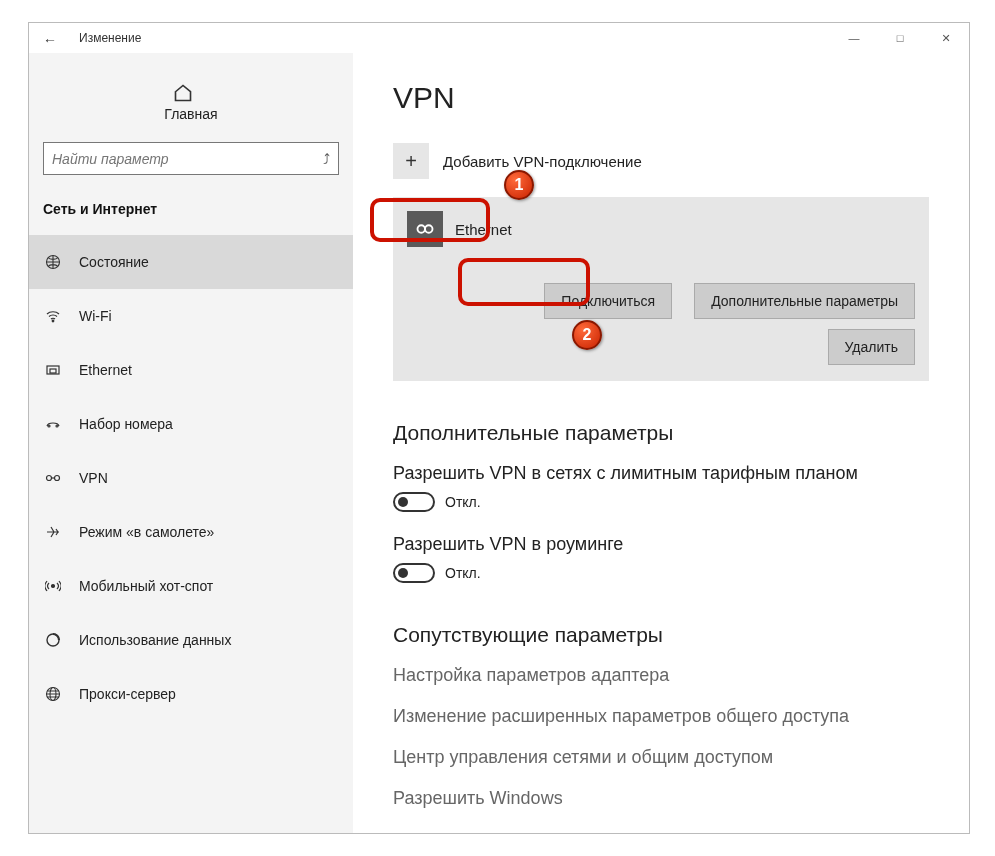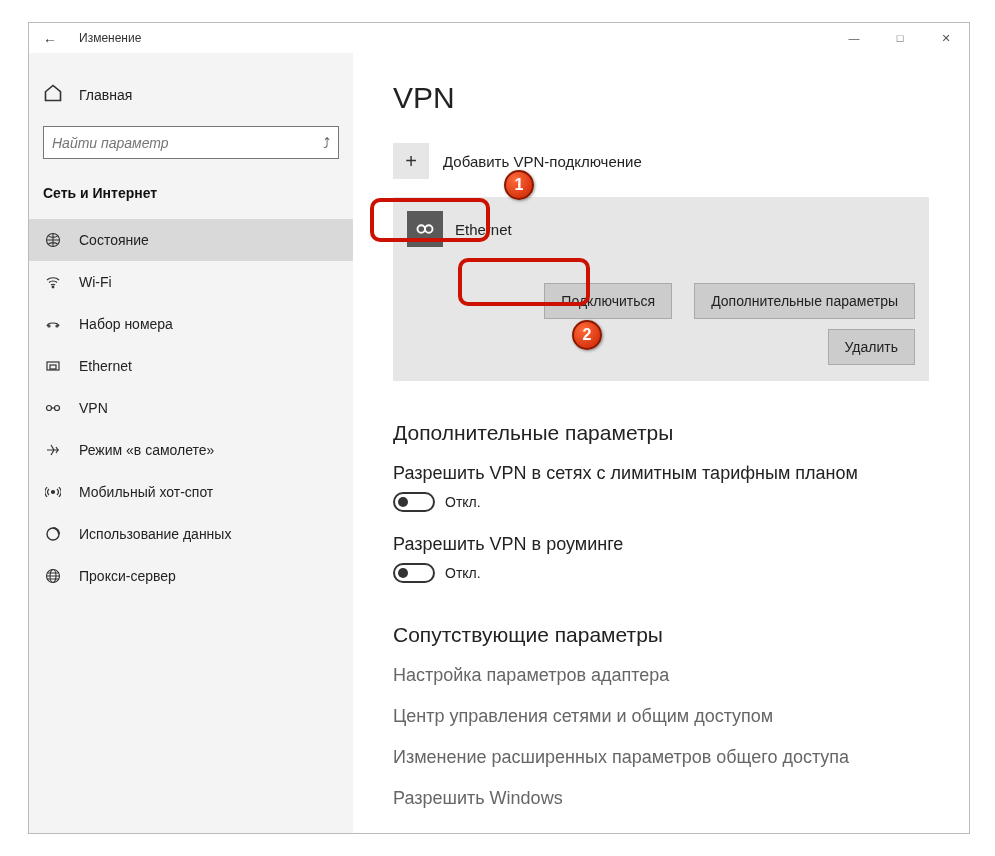--- a/index.html
+++ b/index.html
@@ -29,28 +29,28 @@
     padding-left: 14px;
     font-size: 12px;
     color: #333;
   }
   .titlebar .back-arrow { width: 20px; color:#333; font-size:14px; }
   .titlebar .title { margin-left: 16px; }
   .win-controls { margin-left:auto; display:flex; }
   .win-controls div { width:46px; height:30px; display:flex; align-items:center; justify-content:center; font-size:11px; color:#555;}
   .content { flex:1; display:flex; overflow:hidden; }
   .sidebar { width: 324px; background:#f4f4f4; display:flex; flex-direction:column; padding-top:24px;}
-  .side-home { display:flex; align-items:center; padding:6px 14px 20px 14px; font-size:14px; color:#222;}
+  .side-home { display:flex; align-items:center; padding:6px 14px 20px 14px; font-size:14px; color:#222;flex-direction:column;}
   .side-home .icon { width:20px; margin-right:16px; font-size:15px;}
   .search-wrap { padding:0 14px 20px 14px; }
   .search-box { border:1px solid #777; height:33px; display:flex; align-items:center; padding:0 8px; background:#fff;}
   .search-box input { border:none; flex:1; font-size:14px; font-style:italic; color:#888; outline:none; background:transparent;}
   .search-box .sicon { font-size:14px; color:#555;}
   .group-header { padding:6px 14px 18px 14px; font-size:14px; font-weight:600; color:#111;}
-  .nav-item { display:flex; align-items:flex-end; padding:13px 14px; font-size:14px; color:#222; cursor:pointer;}
+  .nav-item { display:flex; align-items:flex-end; padding:19px 14px; font-size:14px; color:#222; cursor:pointer;}
   .nav-item.active { background:#d9d9d9; }
   .nav-item .icon { width:20px; margin-right:16px; display:flex; align-items:center; justify-content:center;}
   .nav-item .icon svg { width:16px; height:16px; }
   .main { flex:1; padding:28px 40px 20px 40px; overflow-y:auto; position:relative;}
   .page-title { font-size:30px; font-weight:400; color:#222; margin-bottom:28px;}
   .add-row { display:flex; align-items:center; margin-bottom:18px; cursor:pointer;}
   .add-plus { width:36px; height:36px; background:#e6e6e6; display:flex; align-items:center; justify-content:center; font-size:20px; color:#333; margin-right:14px;}
   .add-label { font-size:15px; color:#222;}
   .vpn-panel { background:#e6e6e6; padding:14px 14px 16px 14px; position:relative;}
   .vpn-entry { display:flex; align-items:center;}
@@ -118,35 +118,35 @@
             <svg viewBox="0 0 16 16" stroke="#333" fill="none" stroke-width="1.2">
               <path d="M2 6 C5 3 11 3 14 6 M4 8.5 C6 6.5 10 6.5 12 8.5 M6 11 C7 10 9 10 10 11"></path>
               <circle cx="8" cy="13" r="0.8" fill="#333"></circle>
             </svg>
           </span>
         <span>Wi-Fi</span>
       </div>
       <div class="nav-item">
         <span class="icon">
             <svg viewBox="0 0 16 16" stroke="#333" fill="none" stroke-width="1.2">
+              <rect x="2" y="4" width="12" height="8"></rect>
+              <rect x="5" y="7" width="6" height="4"></rect>
+            </svg>
+          </span>
+        <span>Ethernet</span>
+      </div>
+      <div class="nav-item">
+        <span class="icon">
+            <svg viewBox="0 0 16 16" stroke="#333" fill="none" stroke-width="1.2">
               <path d="M2 10 C3 6 13 6 14 10"></path>
               <circle cx="4" cy="10" r="1"></circle>
               <circle cx="12" cy="10" r="1"></circle>
             </svg>
           </span>
         <span>Набор номера</span>
-      </div>
-      <div class="nav-item">
-        <span class="icon">
-            <svg viewBox="0 0 16 16" stroke="#333" fill="none" stroke-width="1.2">
-              <rect x="2" y="4" width="12" height="8"></rect>
-              <rect x="5" y="7" width="6" height="4"></rect>
-            </svg>
-          </span>
-        <span>Ethernet</span>
       </div>
       <div class="nav-item">
         <span class="icon">
             <svg viewBox="0 0 16 16" stroke="#333" fill="none" stroke-width="1.2">
               <circle cx="4" cy="8" r="2.5"></circle>
               <circle cx="12" cy="8" r="2.5"></circle>
               <path d="M6.5 8 H9.5"></path>
             </svg>
           </span>
         <span>VPN</span>
@@ -225,22 +225,22 @@
       </div>
 
       <div class="opt-label">Разрешить VPN в роуминге</div>
       <div class="toggle-row">
         <div class="toggle"></div>
         <span class="toggle-state">Откл.</span>
       </div>
 
       <h2 class="section-h">Сопутствующие параметры</h2>
       <span class="link">Настройка параметров адаптера</span>
+      <span class="link">Изменение расширенных параметров общего доступа</span>
       <span class="link">Центр управления сетями и общим доступом</span>
-      <span class="link">Изменение расширенных параметров общего доступа</span>
       <span class="link">Разрешить Windows</span>
     </div>
   </div>
 </div>
 
 <div class="callout-entry" style="left:370px; top:198px; width:120px; height:44px;"></div>
 <div class="step-badge" style="left:504px; top:170px;">
     <span>1</span>
   </div>
 

